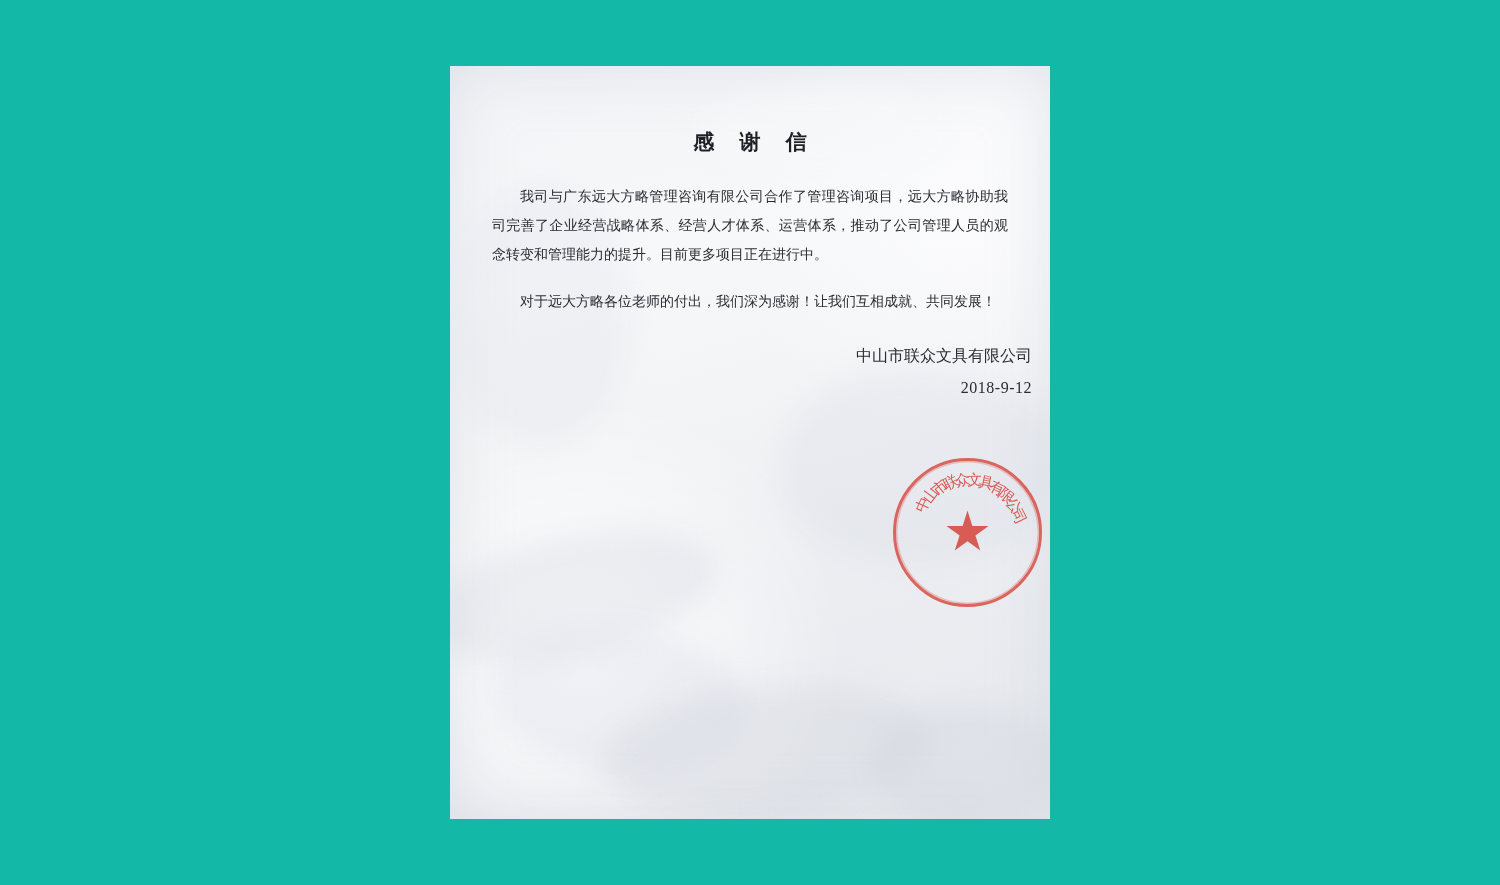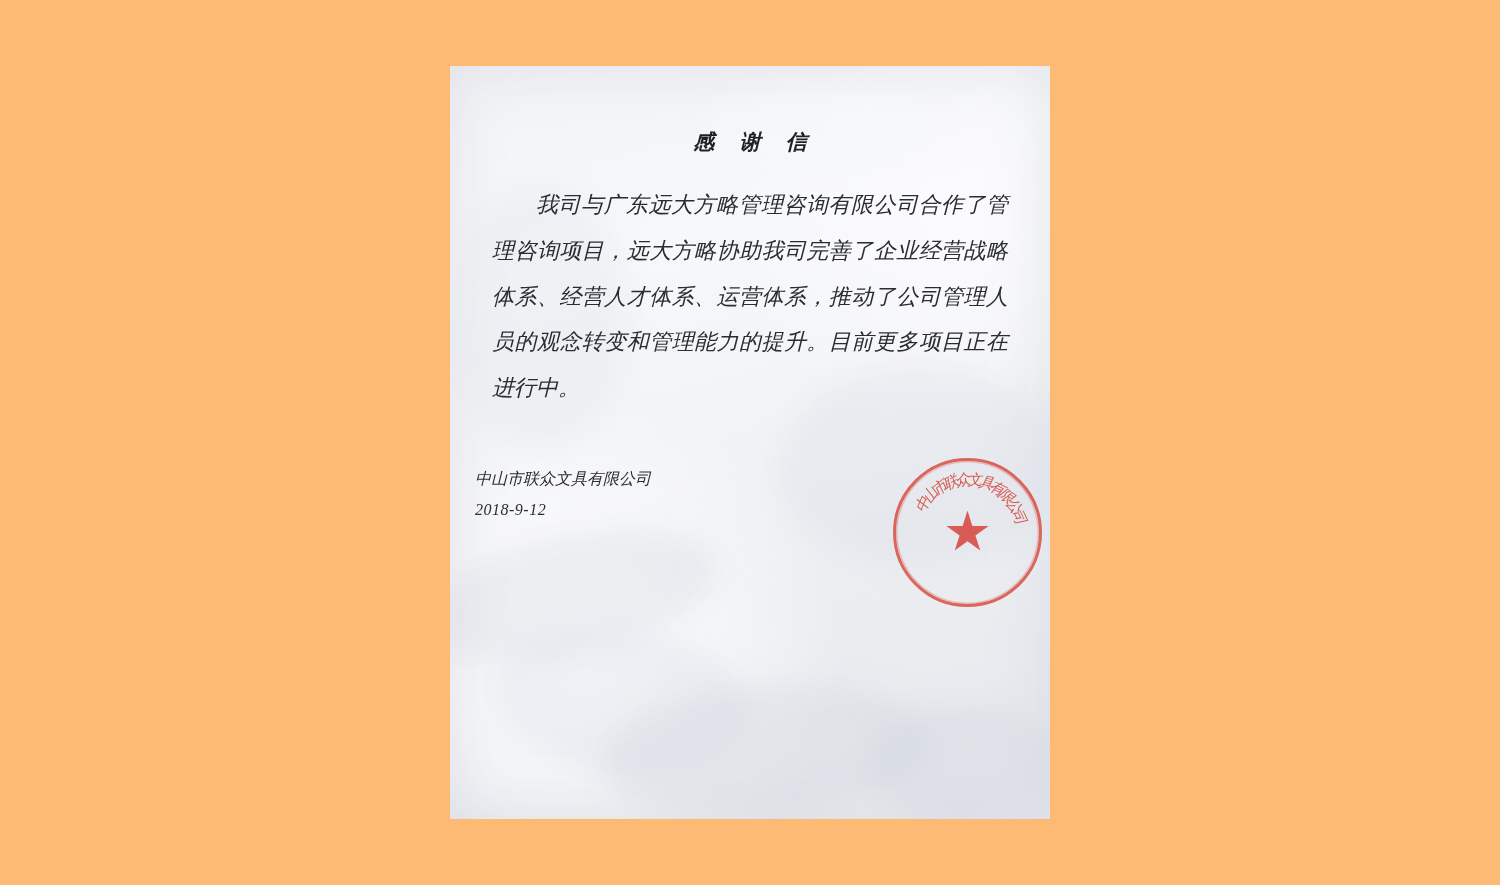--- a/index.html
+++ b/index.html
@@ -10,22 +10,21 @@
     height: 885px;
     overflow: hidden;
   }
   body {
     font-family: "Liberation Serif", serif;
   }
   .screen {
     position: relative;
     width: 1500px;
     height: 885px;
-    background: #fdba74;
-    font-style: italic;
+    background: #14b8a6;
   }
   
   .paper {
     position: absolute;
     left: 450px;
     top: 66px;
     width: 600px;
     height: 753px;
     background:
       radial-gradient(ellipse 70% 55% at 22% 78%, #ffffff 0%, rgba(255,255,255,0) 62%),
@@ -60,35 +59,35 @@
     margin-top: 62px;
     text-align: center;
     font-size: 21px;
     font-weight: bold;
     letter-spacing: 10px;
     color: #1e2026;
     text-indent: 10px;
   }
   .para {
     margin-top: 26px;
-    font-size: 22px;
+    font-size: 14px;
     line-height: 2.08;
     text-align: justify;
     text-justify: inter-ideograph;
     text-indent: 2em;
     color: #2a2c33;
   }
   .para.p2 { margin-top: 18px; }
 
   .signature-block {
     position: relative;
     z-index: 3;
-    margin-top: 52px;
+    margin-top: 24px;
     padding-right: 18px;
-    text-align: left;
+    text-align: right;
     font-size: 16px;
     color: #2a2c33;
     line-height: 1.95;
     padding-left: 25px;
   }
   .sig-name { display: block; }
   .sig-date { display: block; letter-spacing: 0.5px; }
 
   
   .seal {
@@ -143,20 +142,21 @@
     <div class="crease c4"></div>
     <div class="crease c5"></div>
     <div class="crease c6"></div>
     <div class="crease c7"></div>
 
     <div class="doc-body">
       <div class="doc-title">感 谢 信</div>
 
       <p class="para p1">我司与广东远大方略管理咨询有限公司合作了管理咨询项目，远大方略协助我司完善了企业经营战略体系、经营人才体系、运营体系，推动了公司管理人员的观念转变和管理能力的提升。目前更多项目正在进行中。</p>
 
+      <p class="para p2">对于远大方略各位老师的付出，我们深为感谢！让我们互相成就、共同发展！</p>
     </div>
 
     <div class="signature-block">
       <span class="sig-name">中山市联众文具有限公司</span>
       <span class="sig-date">2018-9-12</span>
     </div>
 
     <div class="seal">
       <div class="seal-text">
         <span style="transform:rotate(-66deg) translate(0,-62px) rotate(0deg);">中</span>

